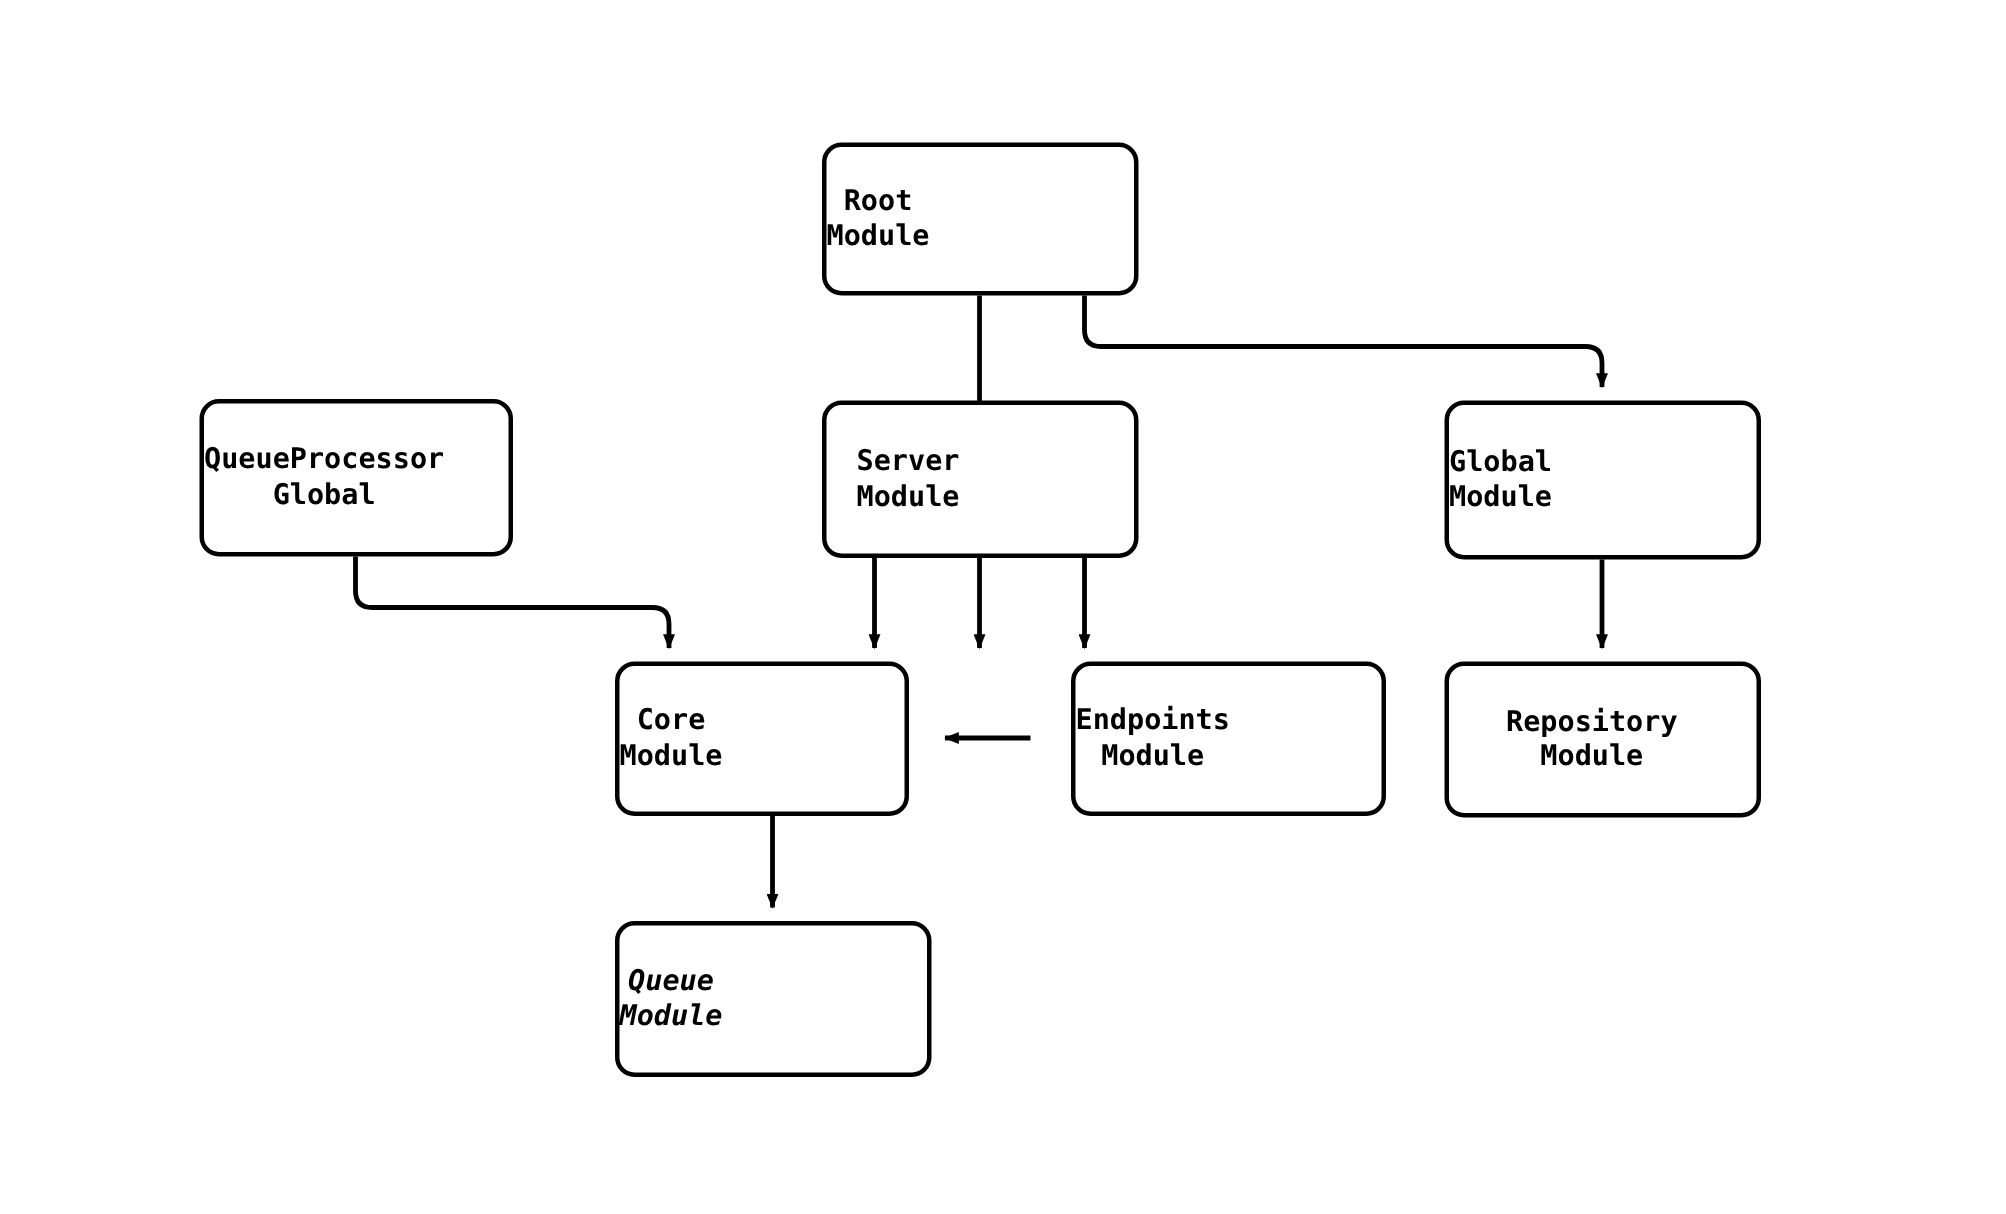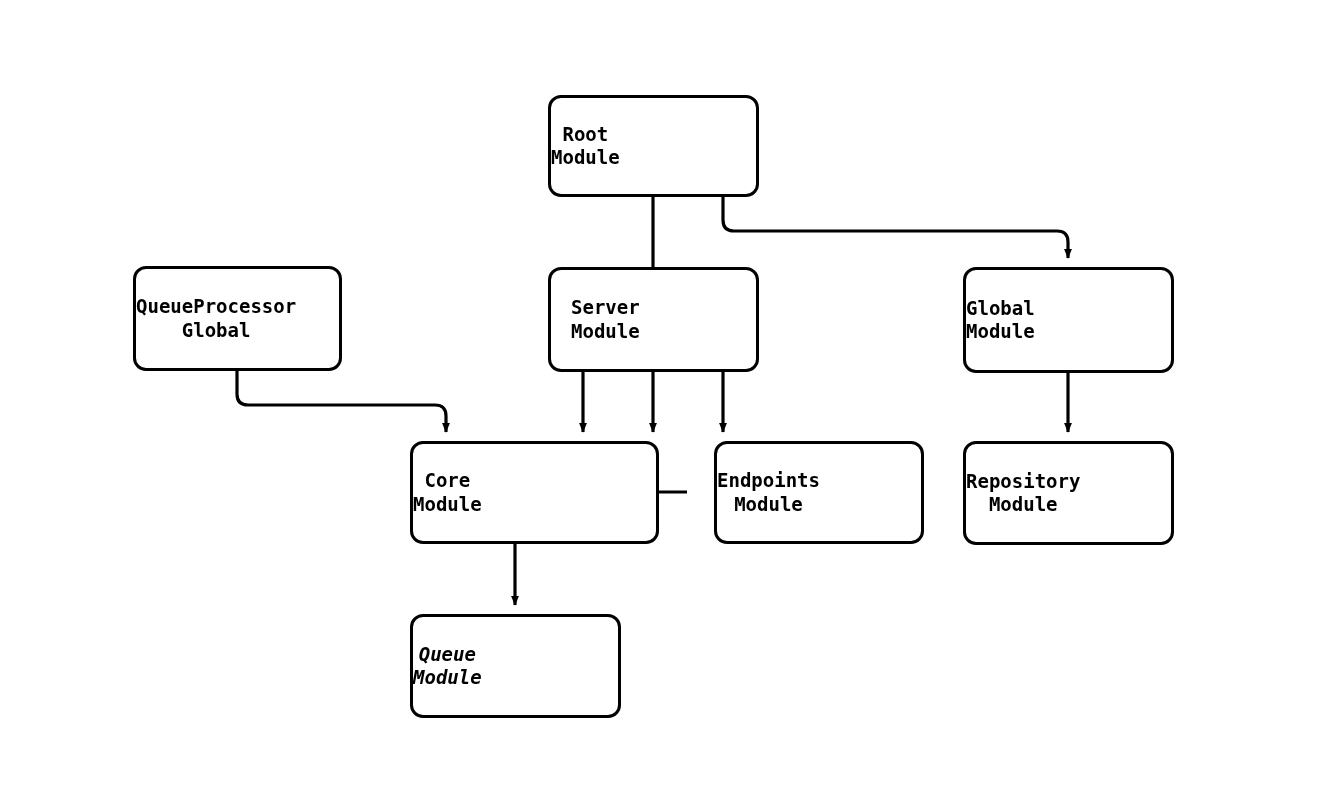--- a/index.html
+++ b/index.html
@@ -105,31 +105,31 @@
   <div class="node" id="node-server" style="left: 548px; top: 267px; width: 211px; height: 105px; padding-left: 20px;">
     <span class="node-label">Server
 Module</span>
   </div>
 
   <div class="node" id="node-global" style="left: 963px; top: 267px; width: 211px; height: 106px;">
     <span class="node-label">Global
 Module</span>
   </div>
 
-  <div class="node" id="node-core" style="left: 410px; top: 441px; width: 249px; height: 103px;">
+  <div class="node" id="node-core" style="left: 410px; top: 441px; width: 196px; height: 103px;">
     <span class="node-label">Core
 Module</span>
   </div>
 
   <div class="node" id="node-endpoints" style="left: 687px; top: 441px; width: 210px; height: 103px; margin-left: 27px;">
     <span class="node-label">Endpoints
 Module</span>
   </div>
 
-  <div class="node" id="node-repository" style="left: 963px; top: 441px; width: 211px; height: 104px;">
+  <div class="node" id="node-repository" style="left: 963px; top: 441px; width: 211px; height: 104px; padding-left: 38px;">
     <span class="node-label">Repository
 Module</span>
   </div>
 
   <div class="node" id="node-queue" style="left: 410px; top: 614px; width: 211px; height: 104px; font-style: italic;">
     <span class="node-label">Queue
 Module</span>
   </div>
 
 </div>

